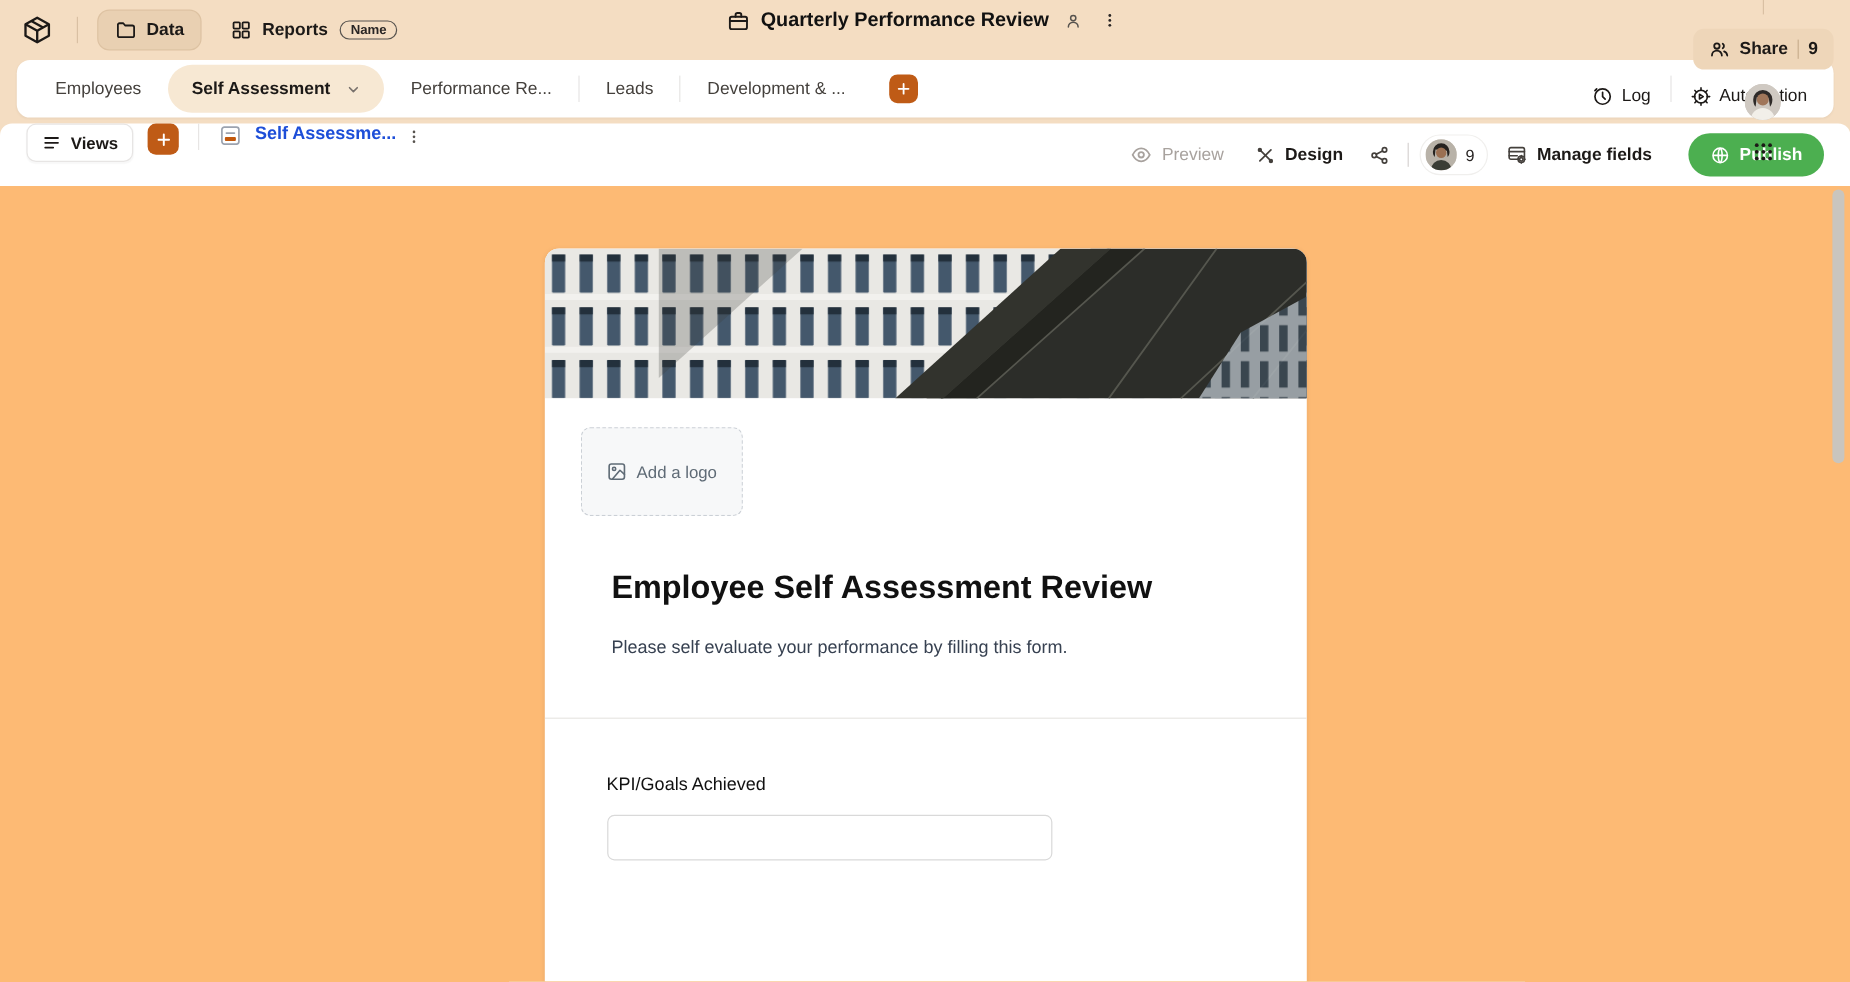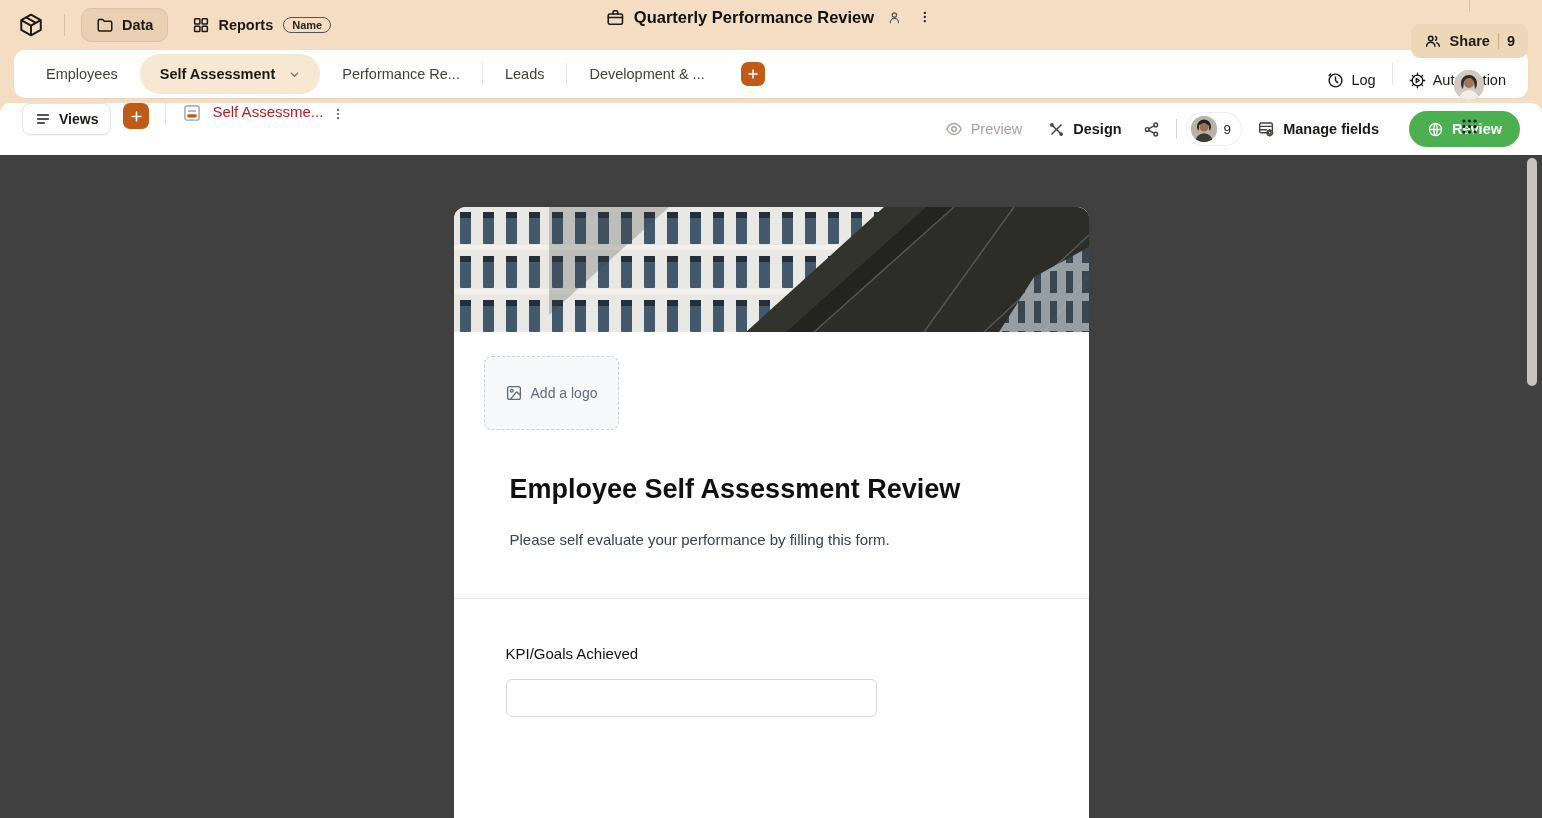--- a/index.html
+++ b/index.html
@@ -77,42 +77,42 @@
     border-radius:10px 10px 0 0;
     display:flex; padding:0 22px;
   }
   .views-btn {
     display:flex; align-items:center; gap:8px; height:32px; padding:0 12px;
     border:1px solid #e7e5e4; border-radius:8px; background:#fff;
     font-size:14px; font-weight:600; cursor:pointer; box-shadow:0 1px 1px rgba(0,0,0,0.03);
   }
   .viewsbar .plus-btn { margin-left:12px; width:26px; height:26px; }
   .viewsbar .vdiv2 { width:1px; height:22px; background:#e7e5e4; margin:0 16px; }
-  .view-name { font-size:15px; font-weight:400; color:#b91c1c; margin-left:10px; }
+  .view-name { font-size:15px; font-weight:700; color:#1d4ed8; margin-left:10px; }
   .kebab { color:#57534e; padding:4px 8px; cursor:pointer; }
   .viewsbar-right { margin-left:auto; display:flex; align-items:center; gap:6px; }
   .tool-item { display:flex; align-items:center; gap:8px; padding:6px 10px; border-radius:8px; font-size:14.5px; cursor:pointer; white-space:nowrap; }
   .tool-item.disabled { color:#a8a29e; }
   .tool-item.strong { font-weight:600; color:#1c1917; }
   .collab-pill {
     display:flex; align-items:center; gap:7px; background:#fff; border-radius:999px;
     padding:3px 10px 3px 4px; box-shadow:0 0 0 1px #f0efed; cursor:pointer;
   }
   .collab-pill .avatar { width:26px; height:26px; }
   .collab-pill .count { font-size:13.5px; color:#292524; }
   .toolbar-sep { width:1px; height:20px; background:#d6d3d1; margin:0 4px; }
   .publish-btn {
     display:flex; align-items:center; gap:8px; background:#4caf50; color:#fff;
     height:36px; padding:0 18px; border-radius:999px; font-size:14.5px; font-weight:600;
     cursor:pointer; margin-left:14px;
   }
 
   
   .content {
-    height:663px; background:#404040; position:relative; overflow:hidden;
+    height:663px; background:#fdba74; position:relative; overflow:hidden;
   }
   .form-card {
     width:635px; margin:52px auto 0; background:#fff; border-radius:12px;
     box-shadow:0 1px 4px rgba(0,0,0,0.07); overflow:hidden; height:900px;
   }
   .cover { height:125px; position:relative; cursor:pointer; }
   .card-body { padding:24px 0 0 0; }
   .add-logo {
     margin-left:30px; width:135px; height:74px;
     border:1px dashed #cbd0d6; border-radius:8px; background:#f7f8f9;
@@ -351,21 +351,21 @@
         <circle cx="17" cy="17" r="1.9"></circle>
         <path d="M17 13.8 v-1 M17 21.2 v-1 M20.2 17 h1 M12.8 17 h1"></path>
       </svg>
       <span>Manage fields</span>
     </div>
     <div class="publish-btn">
       <svg width="17" height="17" viewBox="0 0 24 24" fill="none" stroke="#fff" stroke-width="1.9">
         <circle cx="12" cy="12" r="8.5"></circle>
         <path d="M3.5 12 h17 M12 3.5 c3 2.5 3 14.5 0 17 M12 3.5 c-3 2.5 -3 14.5 0 17"></path>
       </svg>
-      <span>Review</span>
+      <span>Publish</span>
     </div>
   </div>
 </div>
 
 <div class="content">
   <div class="form-card">
     <div class="cover">
       <svg width="635" height="125" viewBox="0 0 635 125" preserveAspectRatio="none">
         <defs>
           <pattern id="win" width="23" height="44" patternUnits="userSpaceOnUse">

